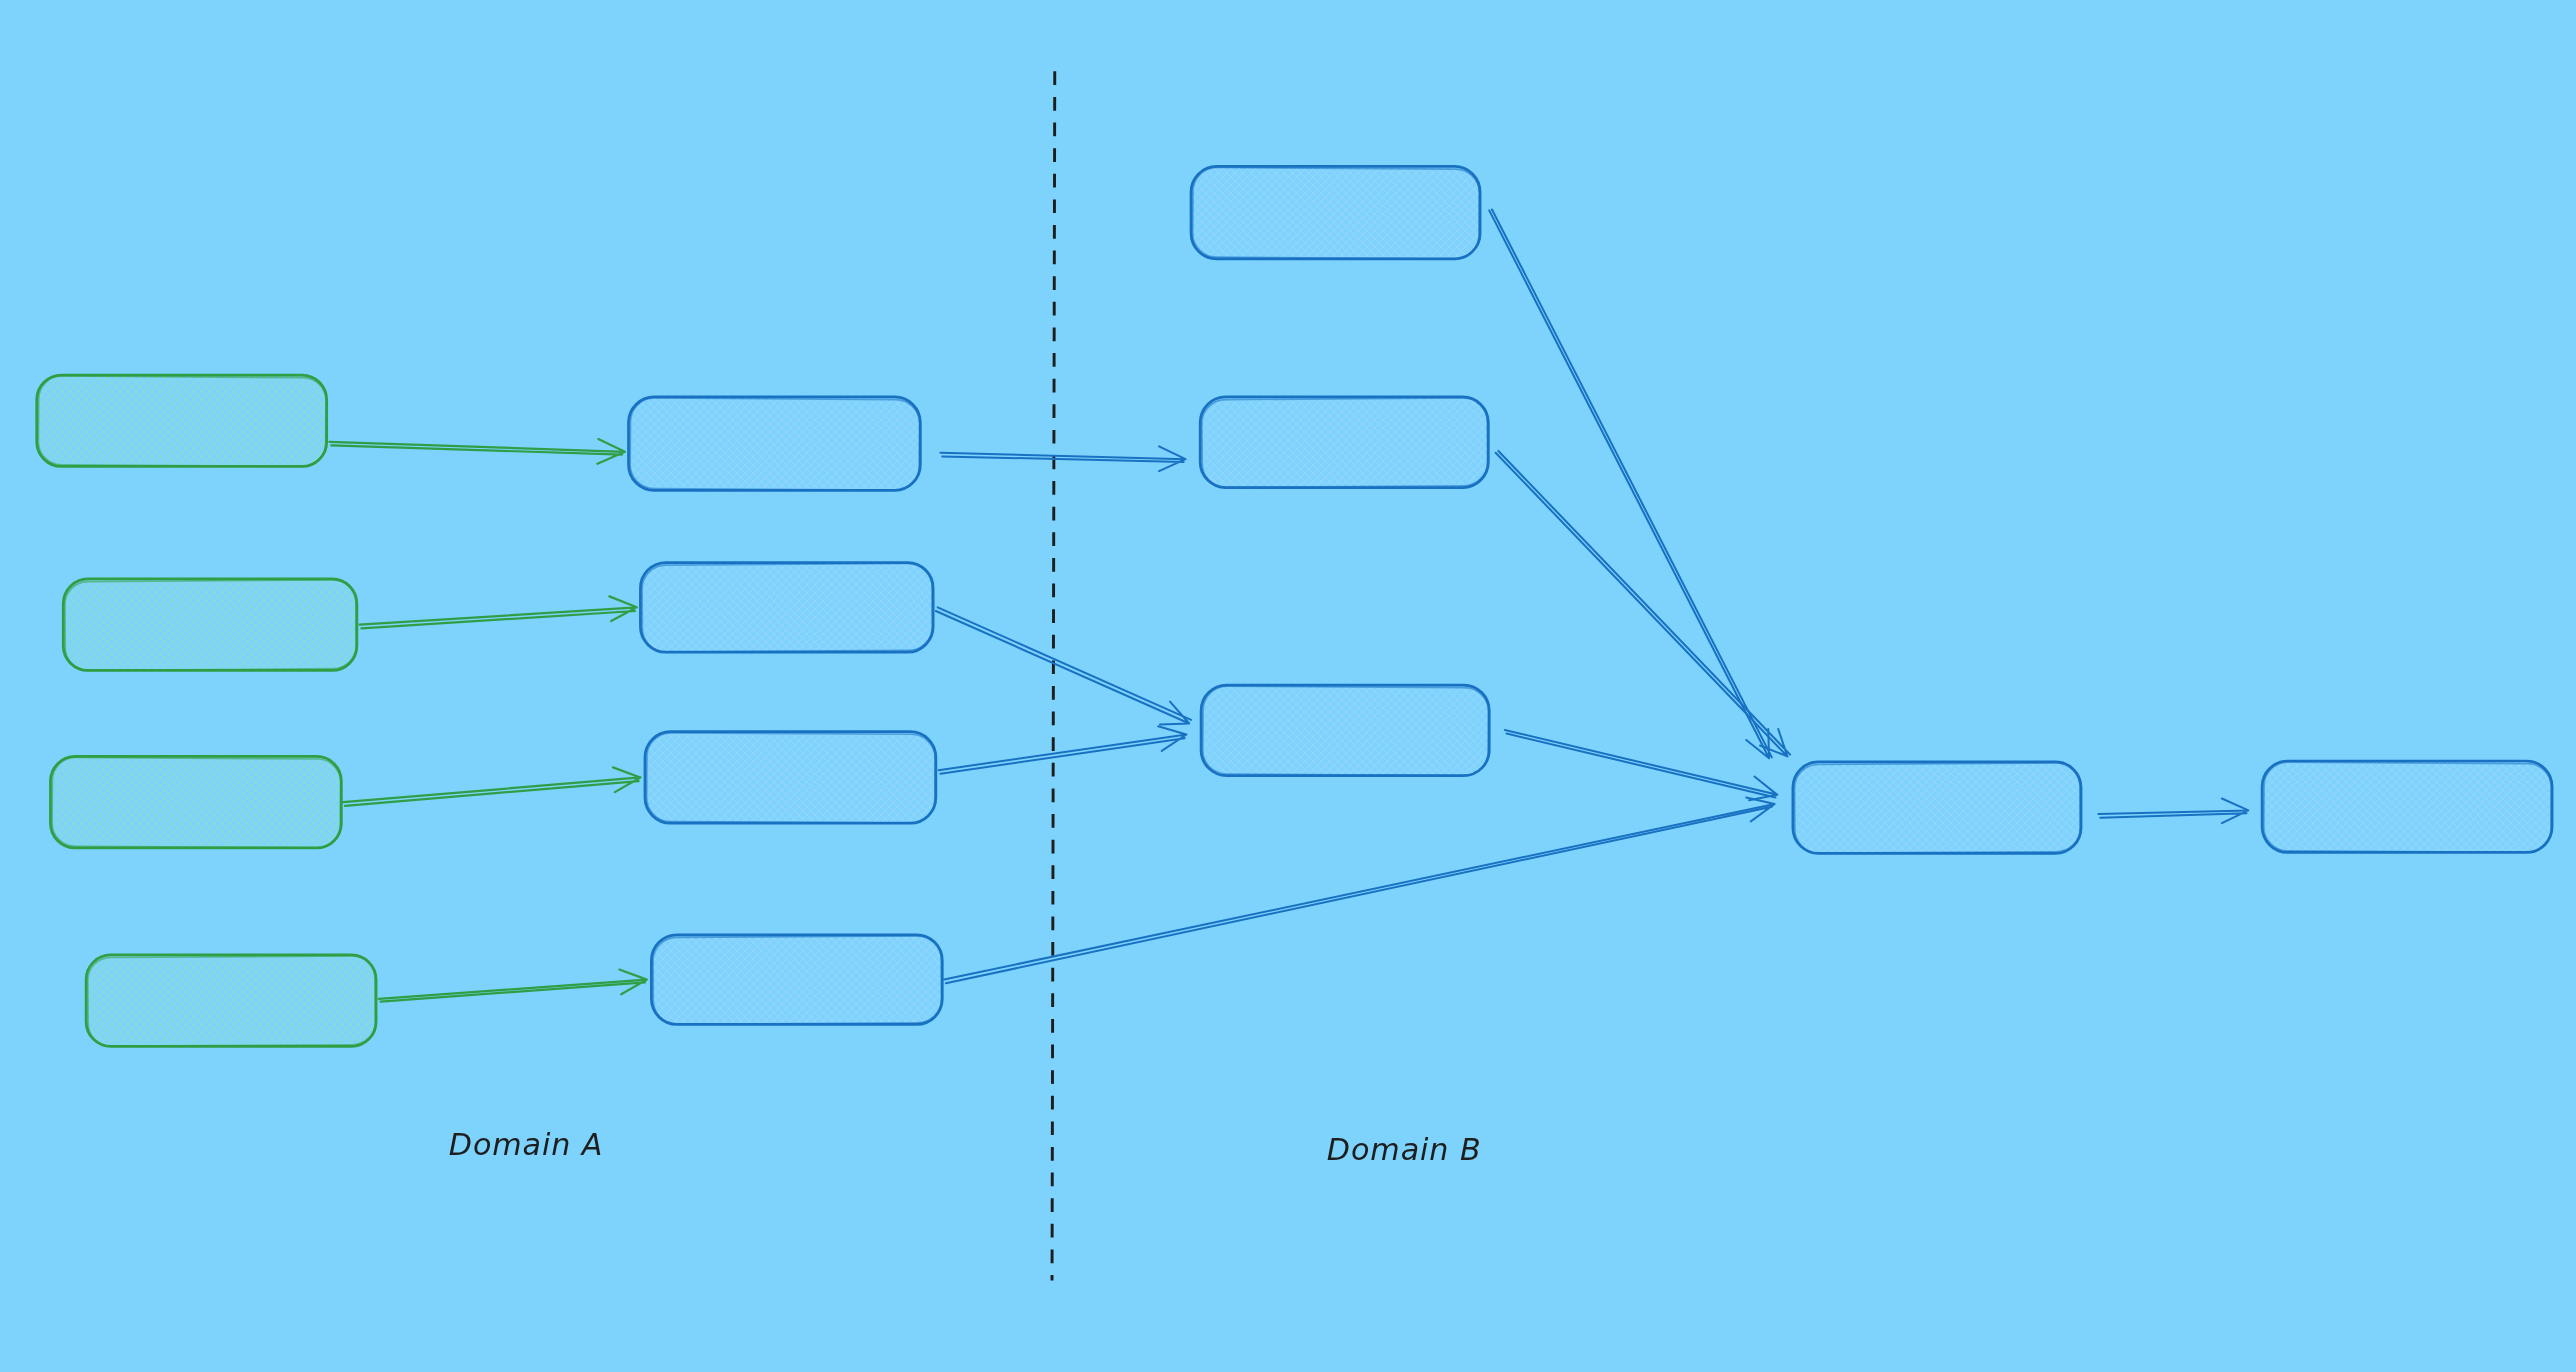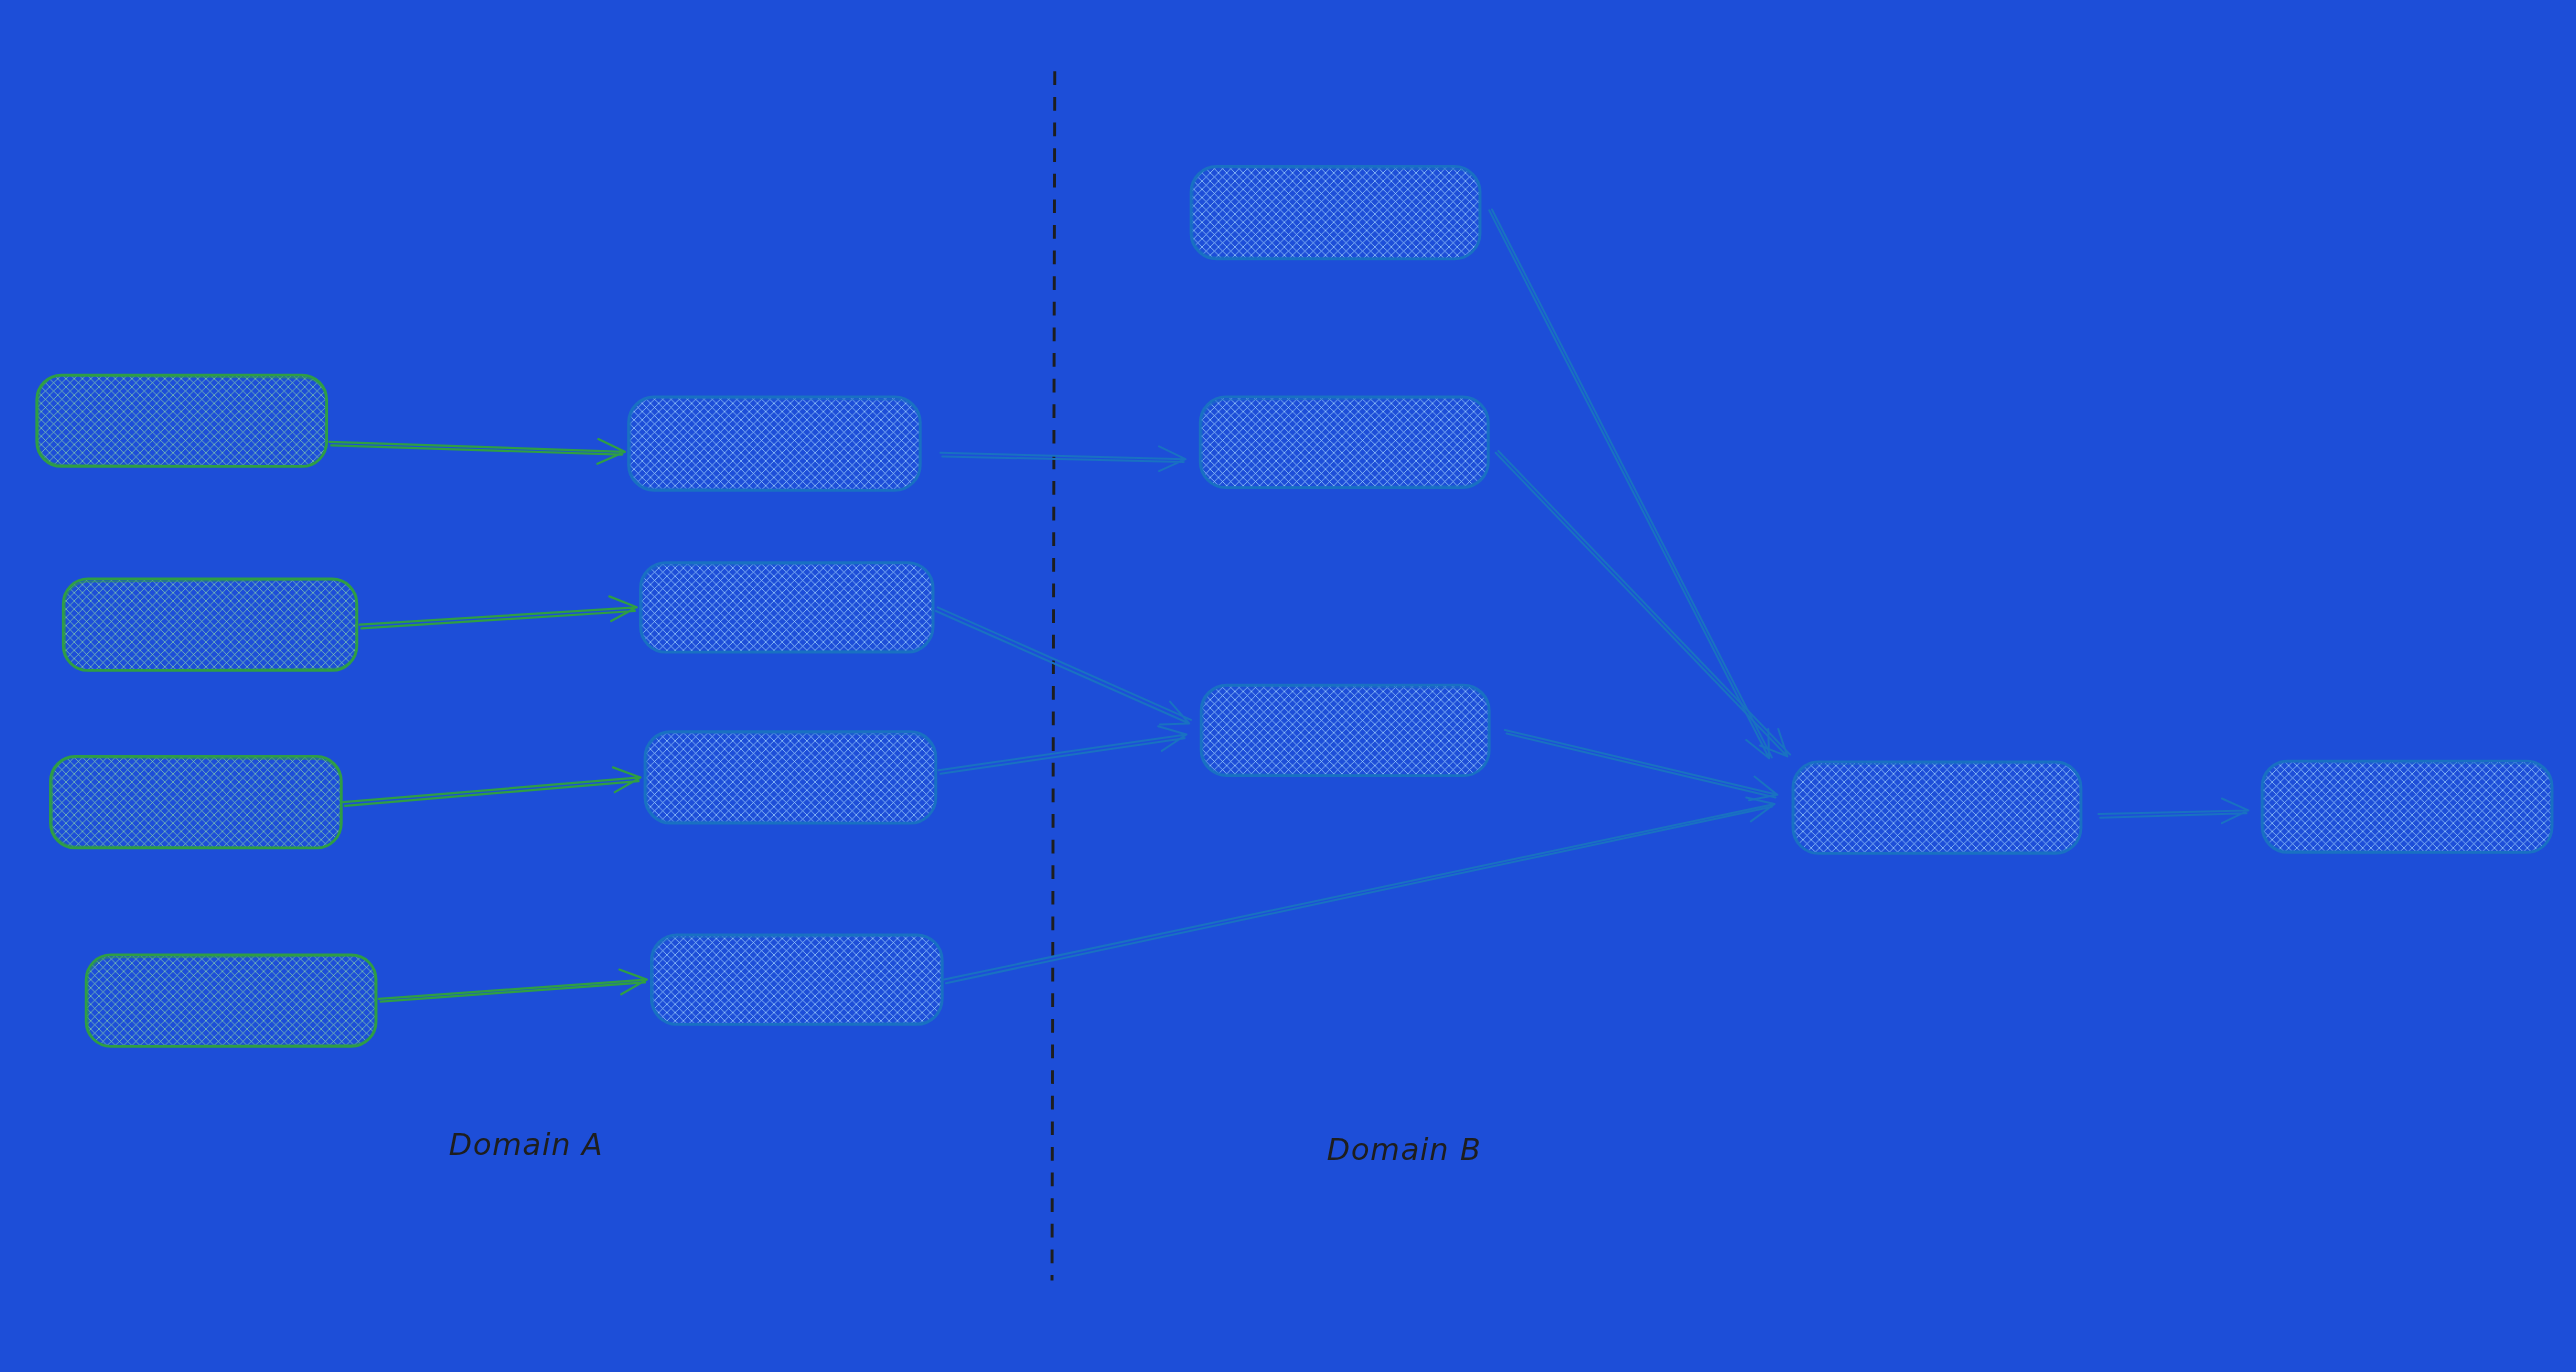--- a/index.html
+++ b/index.html
@@ -8,21 +8,21 @@
     background: #ffffff;
     width: 2576px;
     height: 1372px;
     overflow: hidden;
     font-family: "DejaVu Sans", sans-serif;
   }
   .canvas-wrap {
     position: relative;
     width: 2576px;
     height: 1372px;
-    background: #1d4ed8;
+    background: #7dd3fc;
   }
   svg { display: block; }
 
   
   .node-border        { fill: none; stroke-linejoin: round; stroke-linecap: round; }
   .green .node-border { stroke: #2f9e44; stroke-width: 3; }
   .blue  .node-border { stroke: #1971c2; stroke-width: 3; }
   .ghost              { opacity: 0.55; }
   .green .ghost       { stroke-width: 1.8; }
   .blue  .ghost       { stroke-width: 1.8; }

